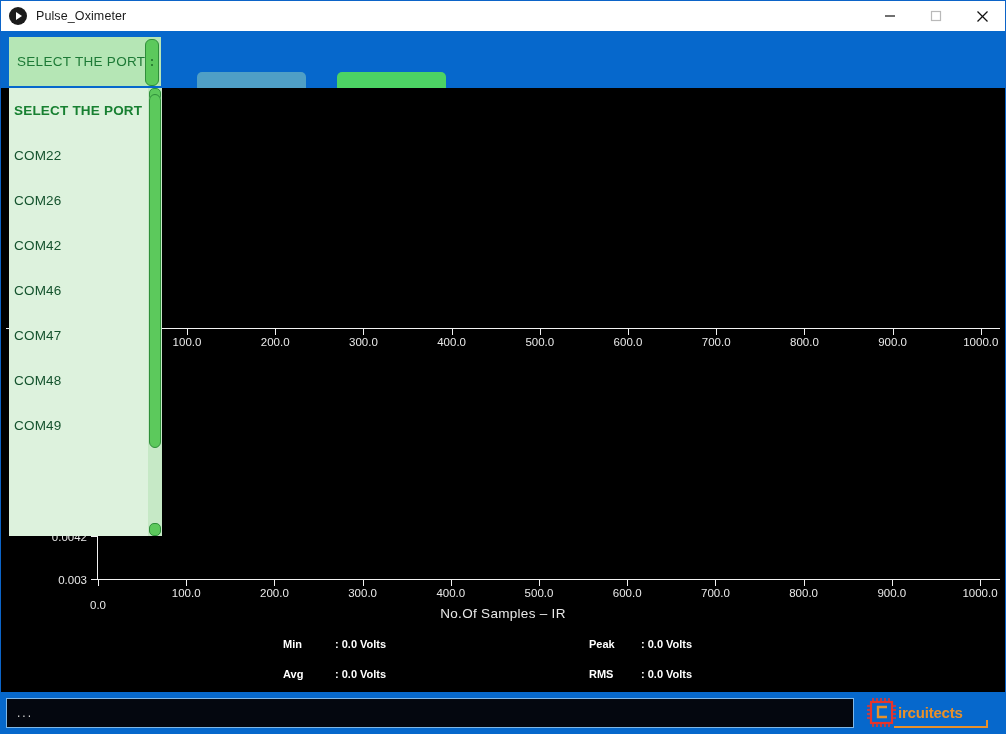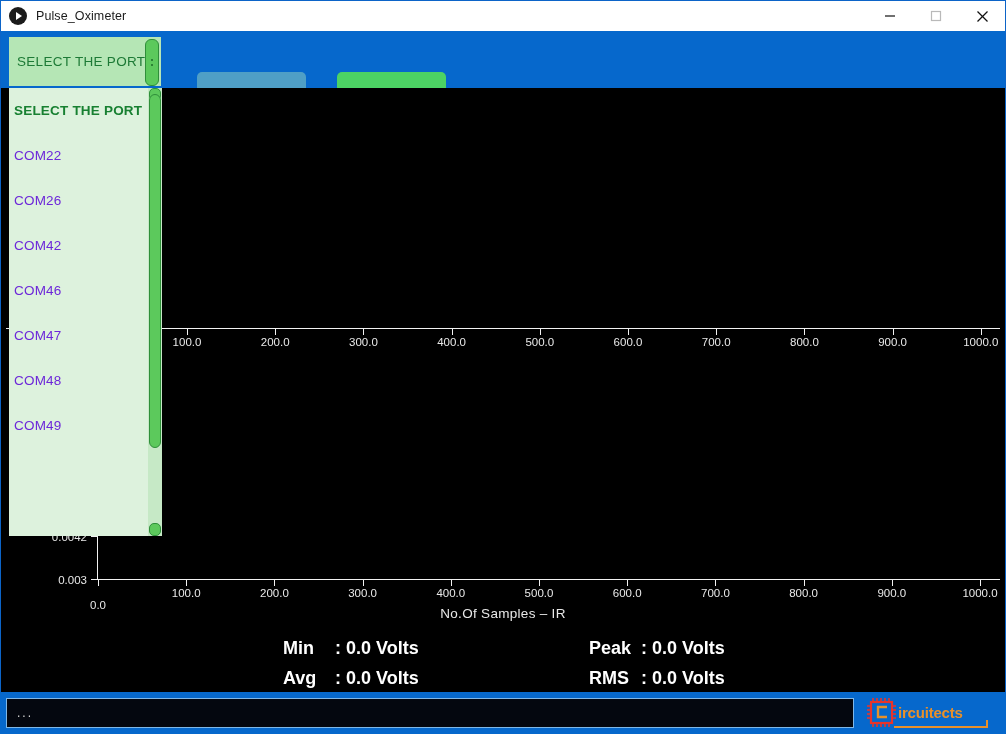--- a/index.html
+++ b/index.html
@@ -64,21 +64,21 @@
     display:flex;flex-direction:column;align-items:center;justify-content:center;gap:3px;
   }
   .combo-head-grip i{width:2px;height:2px;background:#1d6b28;border-radius:50%;display:block;}
 
   .combo-list{
     position:absolute;left:9px;top:88px;width:152px;height:448px;
     background:#ddf2dd;overflow:hidden;
   }
   .combo-item{
     height:45px;line-height:45px;padding-left:5px;font-size:13.5px;
-    color:#6d28d9;letter-spacing:.2px;white-space:nowrap;
+    color:#14532d;letter-spacing:.2px;white-space:nowrap;
   }
   .combo-item.sel{color:#178031;font-weight:bold;}
   .combo-item.hot{color:#9a1a1a;}
 
   .combo-sb{
     position:absolute;left:148px;top:88px;width:14px;height:448px;
     background:#c6e9c6;
   }
   .combo-sb-up,.combo-sb-down{
     position:absolute;left:1px;width:12px;height:13px;
@@ -107,21 +107,21 @@
     font-size:13.5px;color:#e8e8e8;letter-spacing:.3px;
   }
   .ylabel{
     position:absolute;font-size:11.5px;color:#e8e8e8;
     text-align:left;white-space:nowrap;transform:translateY(-50%);
   }
   .ytick{position:absolute;width:7px;height:1px;background:#f2f2f2;}
 
   
   .stats{position:absolute;left:1px;top:630px;width:1004px;height:62px;background:#000;}
-  .stat{position:absolute;font-size:18px;font-weight:bold;color:#ffffff;white-space:nowrap;}
+  .stat{position:absolute;font-size:11px;font-weight:bold;color:#ffffff;white-space:nowrap;}
   .stat .k{display:inline-block;width:52px;}
 
   
   .statusbar{
     position:absolute;left:0;top:692px;width:1006px;height:42px;background:#0668cc;
   }
   .status-field{
     position:absolute;left:6px;top:6px;width:848px;height:30px;
     background:#04070f;border:1px solid #7fb7e8;box-sizing:border-box;
     font-size:12px;color:#d8d8d8;padding:7px 0 0 10px;letter-spacing:2px;

